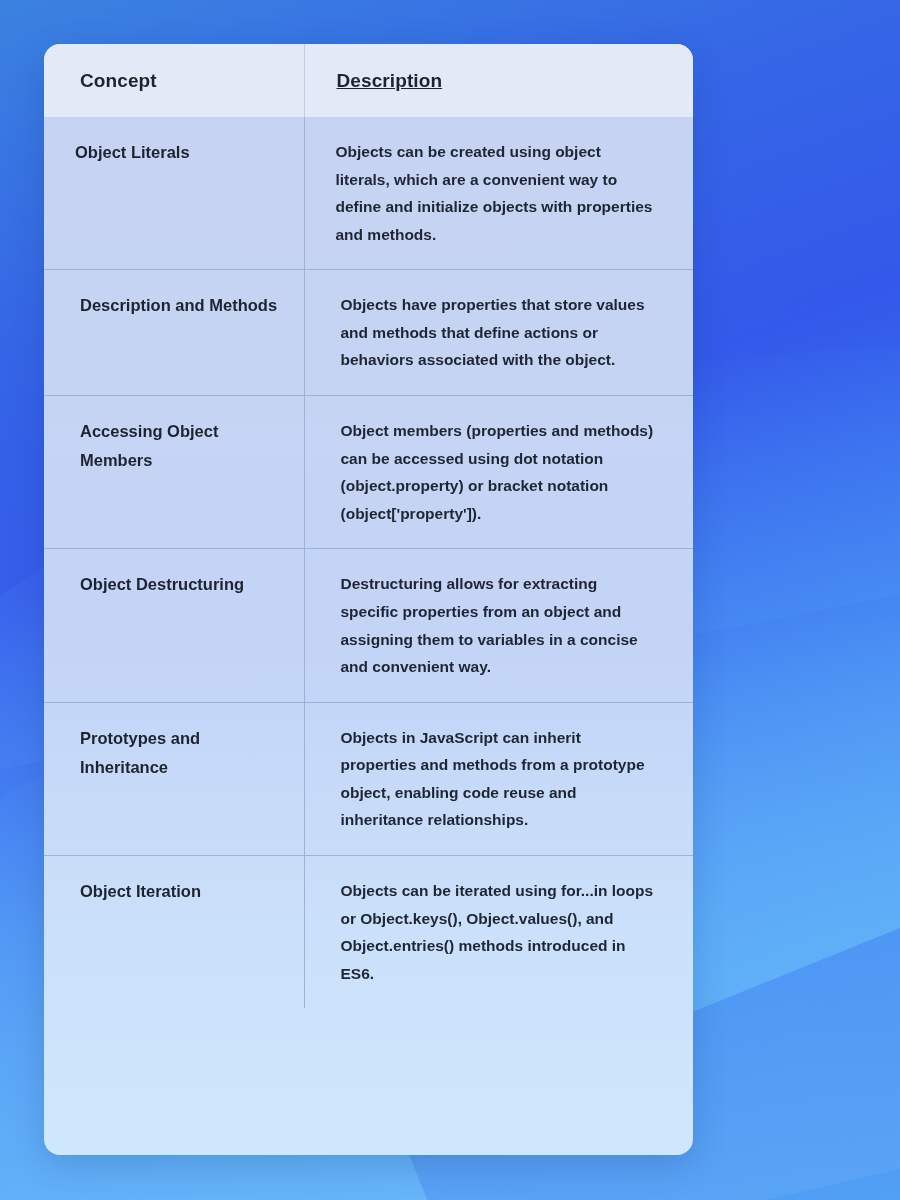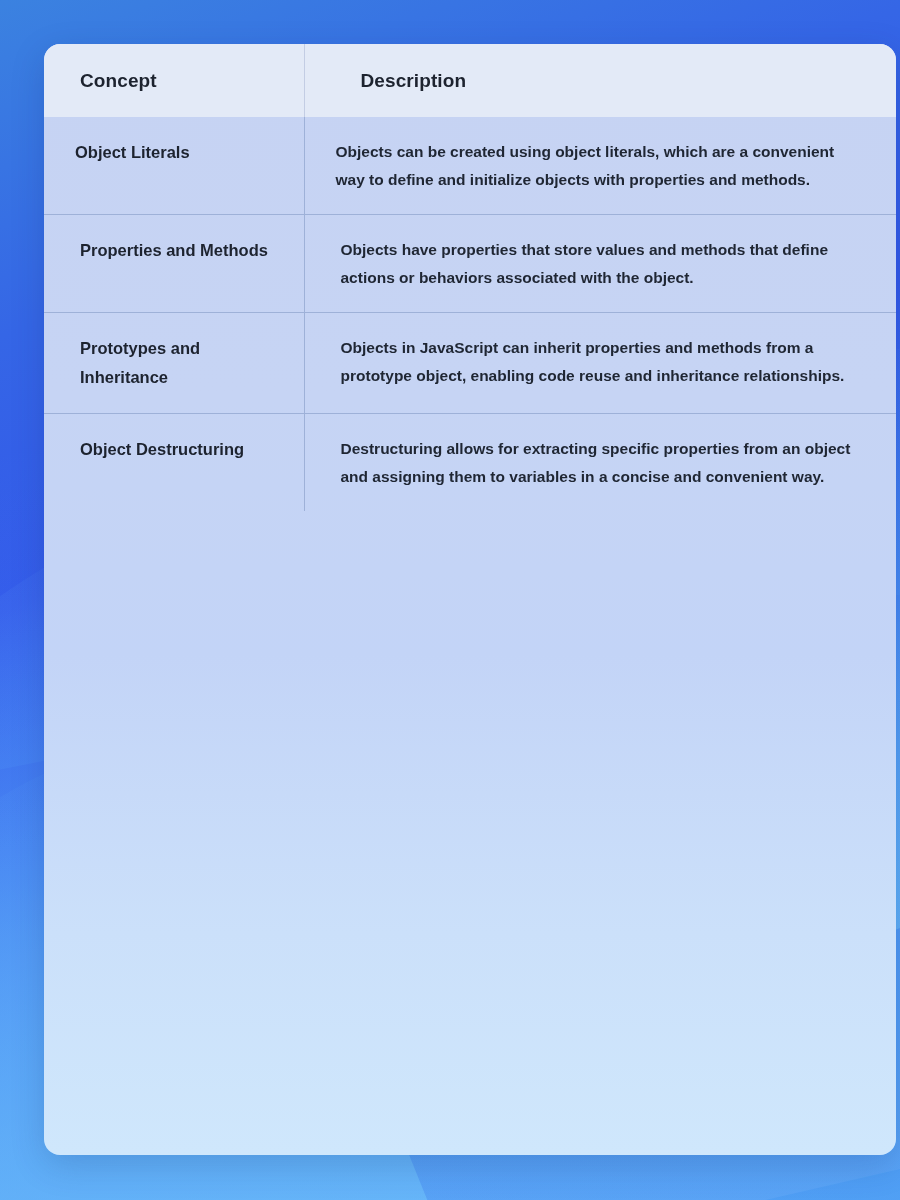--- a/index.html
+++ b/index.html
@@ -70,21 +70,21 @@
     height: 26%;
     background: linear-gradient(180deg, rgba(70,150,245,0.00) 0%, rgba(72,152,246,0.16) 100%);
     transform: rotate(-11deg);
   }
 
   
   .card {
     position: absolute;
     left: 44px;
     top: 44px;
-    width: 852px;
+    width: 649px;
     height: 1111px;
     border-radius: 16px;
     overflow: hidden;
     box-shadow: 0 10px 34px rgba(18,48,110,0.20);
     background: linear-gradient(180deg, #c6d3f3 0%, #c6d4f4 32%, #c3d4f7 55%, #cbe0fa 80%, #cfe7fc 100%);
   }
 
   table {
     width: 100%;
     border-collapse: collapse;
@@ -95,21 +95,21 @@
     background: #e3eaf7;
     text-align: left;
     vertical-align: middle;
     font-size: 19px;
     font-weight: bold;
     color: #1d232f;
     letter-spacing: 0.1px;
     height: 73px;
     padding: 0 0 0 36px;
   }
-  thead th.col-desc { padding-left: 56px; }
+  thead th.col-desc { padding-left: 32px; text-decoration: underline; }
   thead th.col-concept { border-right: 1px solid #c3cde4; }
 
   tbody td {
     vertical-align: top;
     color: #1d232f;
     border-top: 1px solid #9eb1d8;
     background: transparent;
   }
   tbody tr td.cell-concept {
     width: 260px;
@@ -151,26 +151,34 @@
         <th class="col-concept">Concept</th>
         <th class="col-desc">Description</th>
       </tr>
     </thead>
     <tbody id="table-body">
         <tr>
           <td class="cell-concept">Object Literals</td>
           <td class="cell-desc">Objects can be created using object literals, which are a convenient way to define and initialize objects with properties and methods.</td>
         </tr>
         <tr>
-          <td class="cell-concept">Properties and Methods</td>
+          <td class="cell-concept">Description and Methods</td>
           <td class="cell-desc">Objects have properties that store values and methods that define actions or behaviors associated with the object.</td>
+        </tr>
+        <tr>
+          <td class="cell-concept">Accessing Object Members</td>
+          <td class="cell-desc">Object members (properties and methods) can be accessed using dot notation (object.property) or bracket notation (object['property']).</td>
+        </tr>
+        <tr>
+          <td class="cell-concept">Object Destructuring</td>
+          <td class="cell-desc">Destructuring allows for extracting specific properties from an object and assigning them to variables in a concise and convenient way.</td>
         </tr>
         <tr>
           <td class="cell-concept">Prototypes and Inheritance</td>
           <td class="cell-desc">Objects in JavaScript can inherit properties and methods from a prototype object, enabling code reuse and inheritance relationships.</td>
         </tr>
         <tr>
-          <td class="cell-concept">Object Destructuring</td>
-          <td class="cell-desc">Destructuring allows for extracting specific properties from an object and assigning them to variables in a concise and convenient way.</td>
+          <td class="cell-concept">Object Iteration</td>
+          <td class="cell-desc">Objects can be iterated using for...in loops or Object.keys(), Object.values(), and Object.entries() methods introduced in ES6.</td>
         </tr>
       </tbody>
   </table>
 </div>
 
 </body></html>

